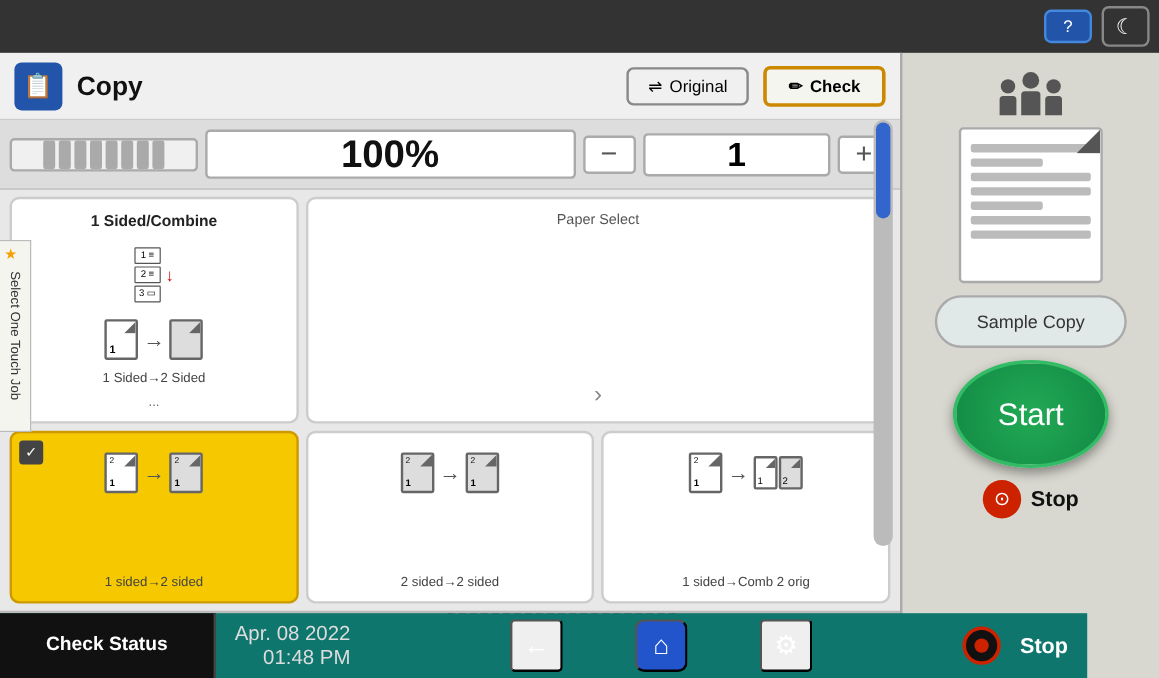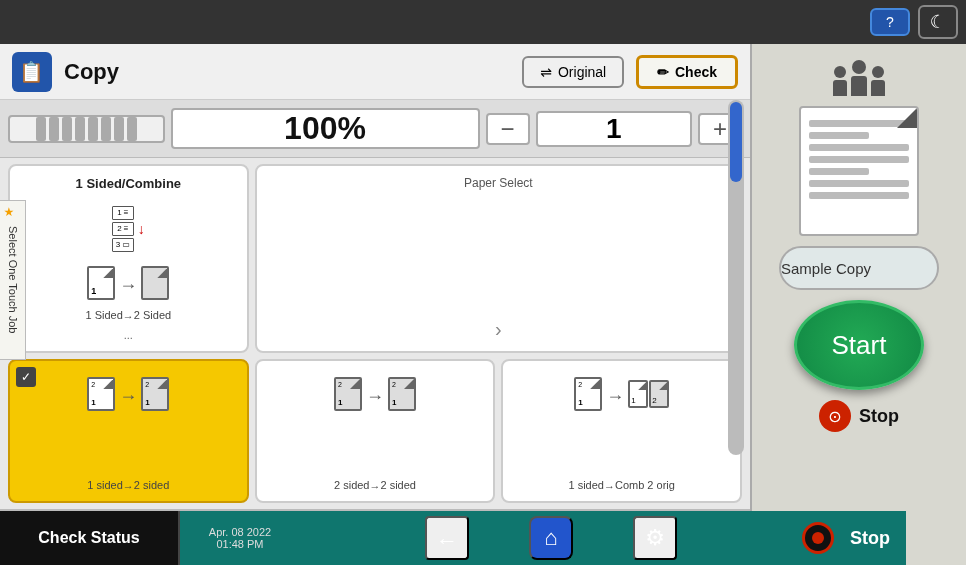--- a/index.html
+++ b/index.html
@@ -400,21 +400,21 @@
       clip-path: polygon(100% 0, 100% 100%, 0 100%);
     }
     .sample-copy-btn {
       width: 160px;
       height: 44px;
       background: #e0e8e8;
       border: 2px solid #aaa;
       border-radius: 22px;
       display: flex;
       align-items: center;
-      justify-content: flex-start;
+      justify-content: center;
       font-size: 15px;
       color: #333;
       cursor: pointer;
     }
     .start-btn {
       width: 130px;
       height: 90px;
       background: radial-gradient(circle, #22aa55, #118844);
       border: 3px solid #33bb66;
       border-radius: 50%;
@@ -469,22 +469,22 @@
       justify-content: center;
       color: white;
       font-size: 16px;
       font-weight: bold;
       border-right: 2px solid #444;
       cursor: pointer;
     }
     .datetime {
       width: 120px;
       color: #ddd;
-      font-size: 11px;
-      text-align: center;
+      font-size: 17px;
+      text-align: right;
       padding: 0 8px;
     }
     .nav-icons {
       flex: 1;
       display: flex;
       align-items: center;
       justify-content: center;
       gap: 60px;
     }
     .nav-btn {

